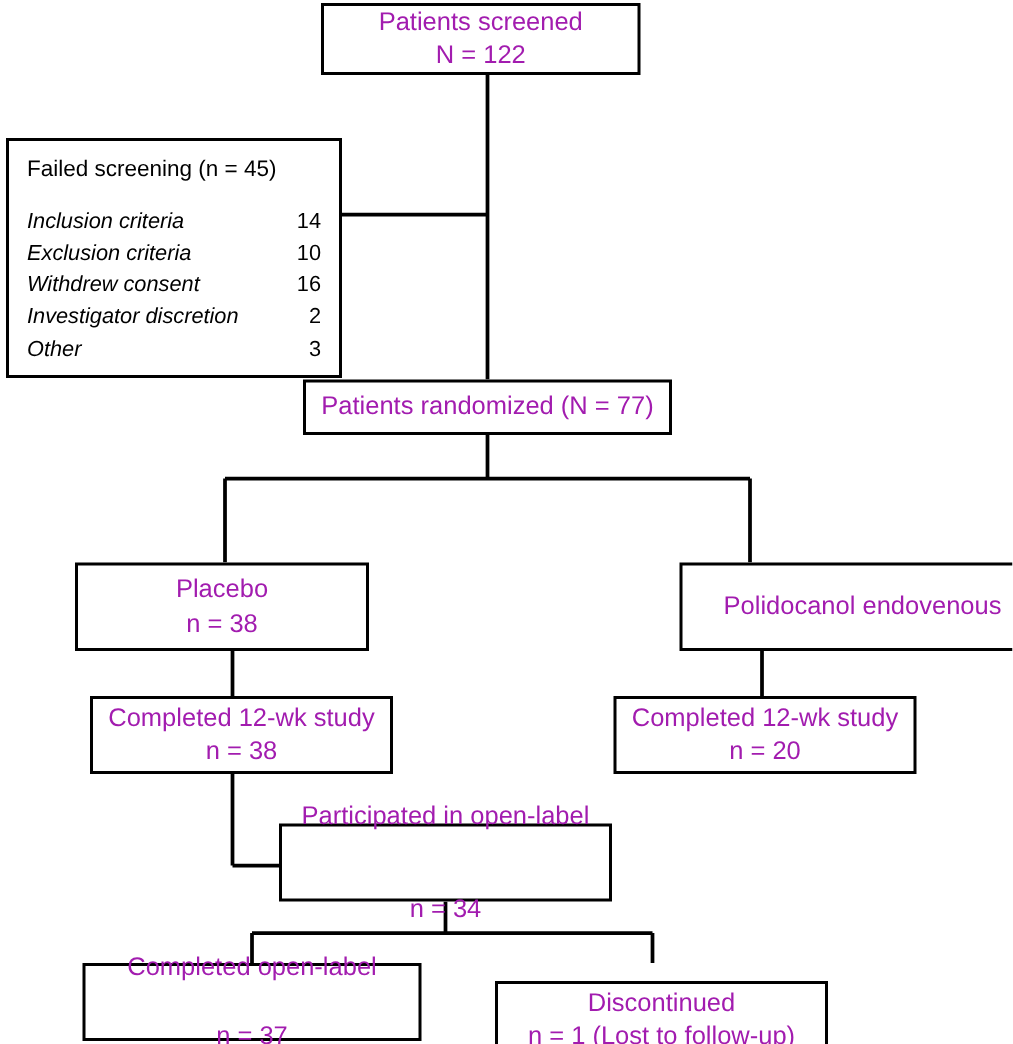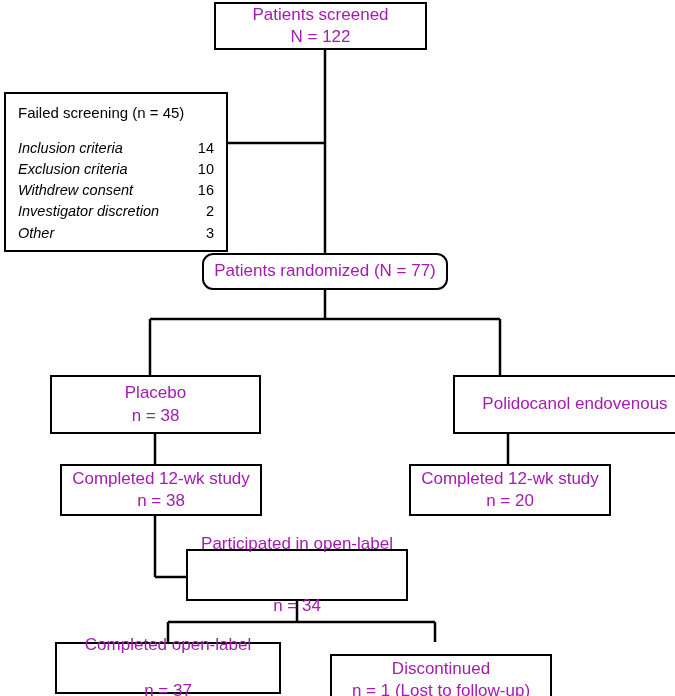--- a/index.html
+++ b/index.html
@@ -123,25 +123,25 @@
         <span class="reason-label">Investigator discretion</span>
         <span class="reason-count">2</span>
       </div>
       <div class="reason-row">
         <span class="reason-label">Other</span>
         <span class="reason-count">3</span>
       </div>
     </div>
   </div>
 
-  <div class="node" style="left:202px; top:253px; width:246px; height:37px;border-radius:11px;">
+  <div class="node" style="left:202px; top:253px; width:246px; height:37px;">
     <span class="line">Patients randomized (N = 77)</span>
   </div>
 
-  <div class="node" style="left:50px; top:375px; width:211px; height:59px;">
+  <div class="node" style="left:50px; top:375px; width:196px; height:59px;">
     <span class="line">Placebo</span>
     <span class="line">n = 38</span>
   </div>
 
   <div class="node" style="left:453px; top:375px; width:244px; height:59px;">
     <span class="line">Polidocanol endovenous</span>
   </div>
 
   <div class="node" style="left:60px; top:464px; width:202px; height:52px;">
     <span class="line">Completed 12-wk study</span>

